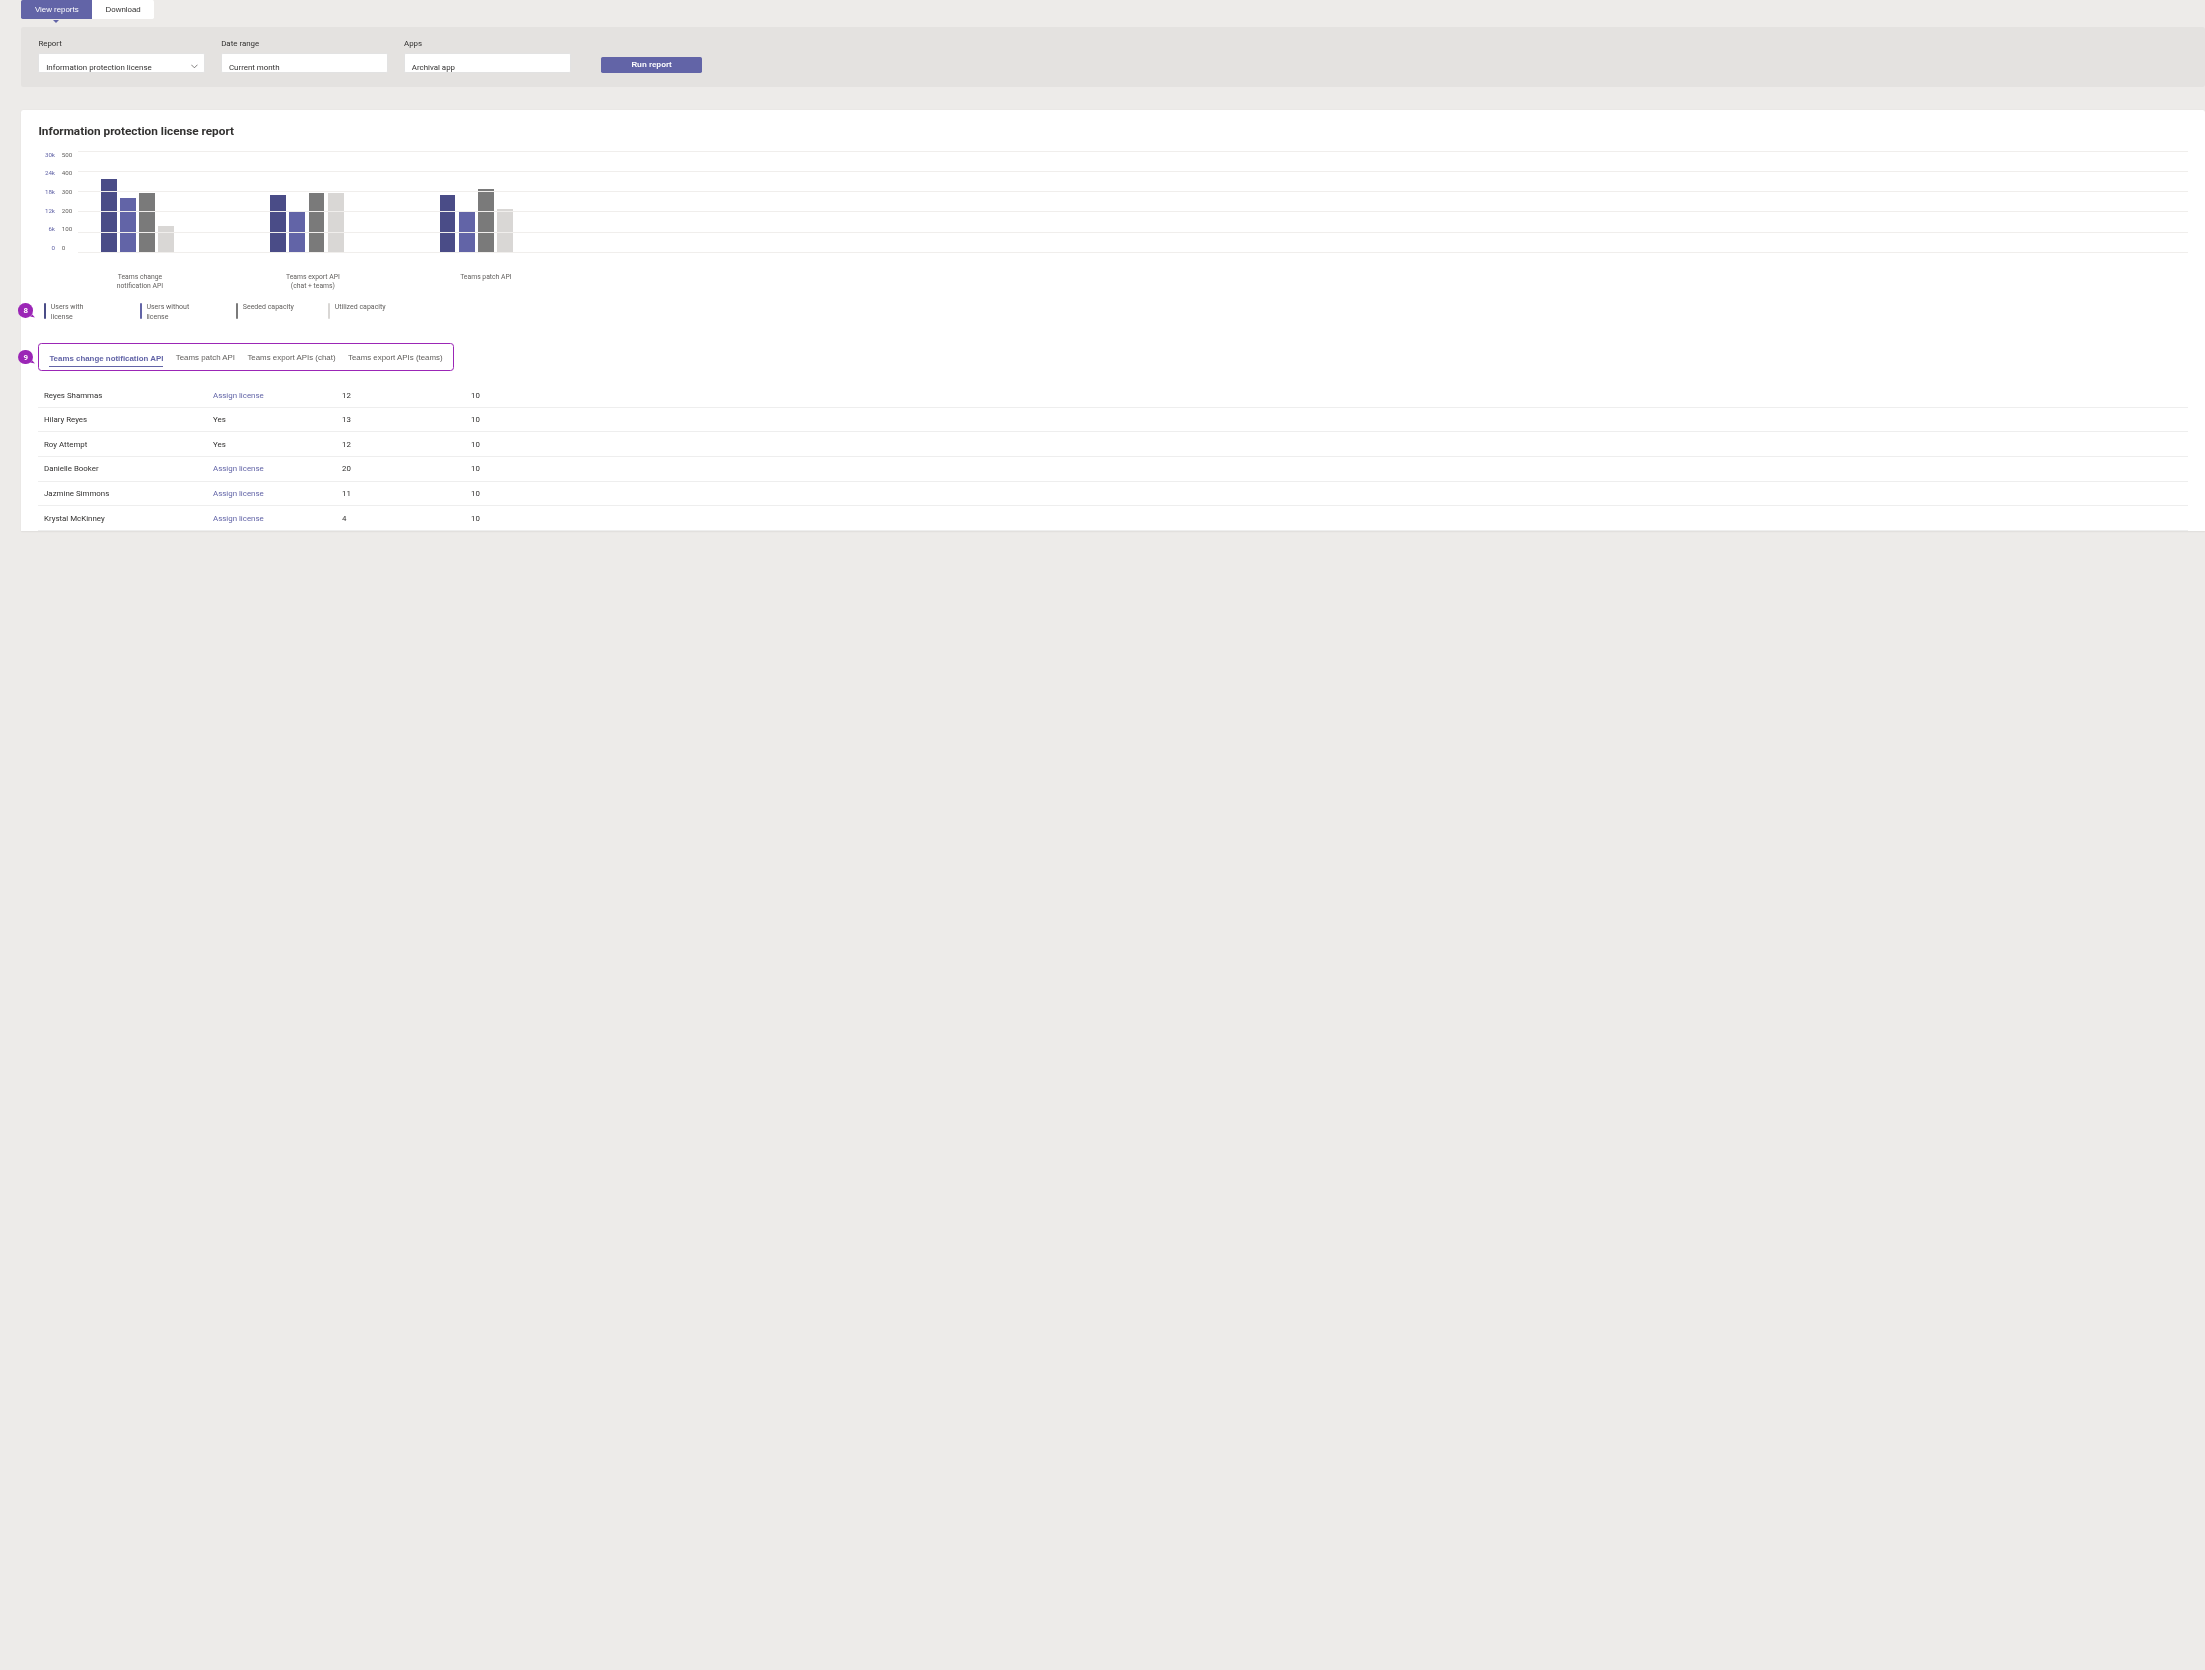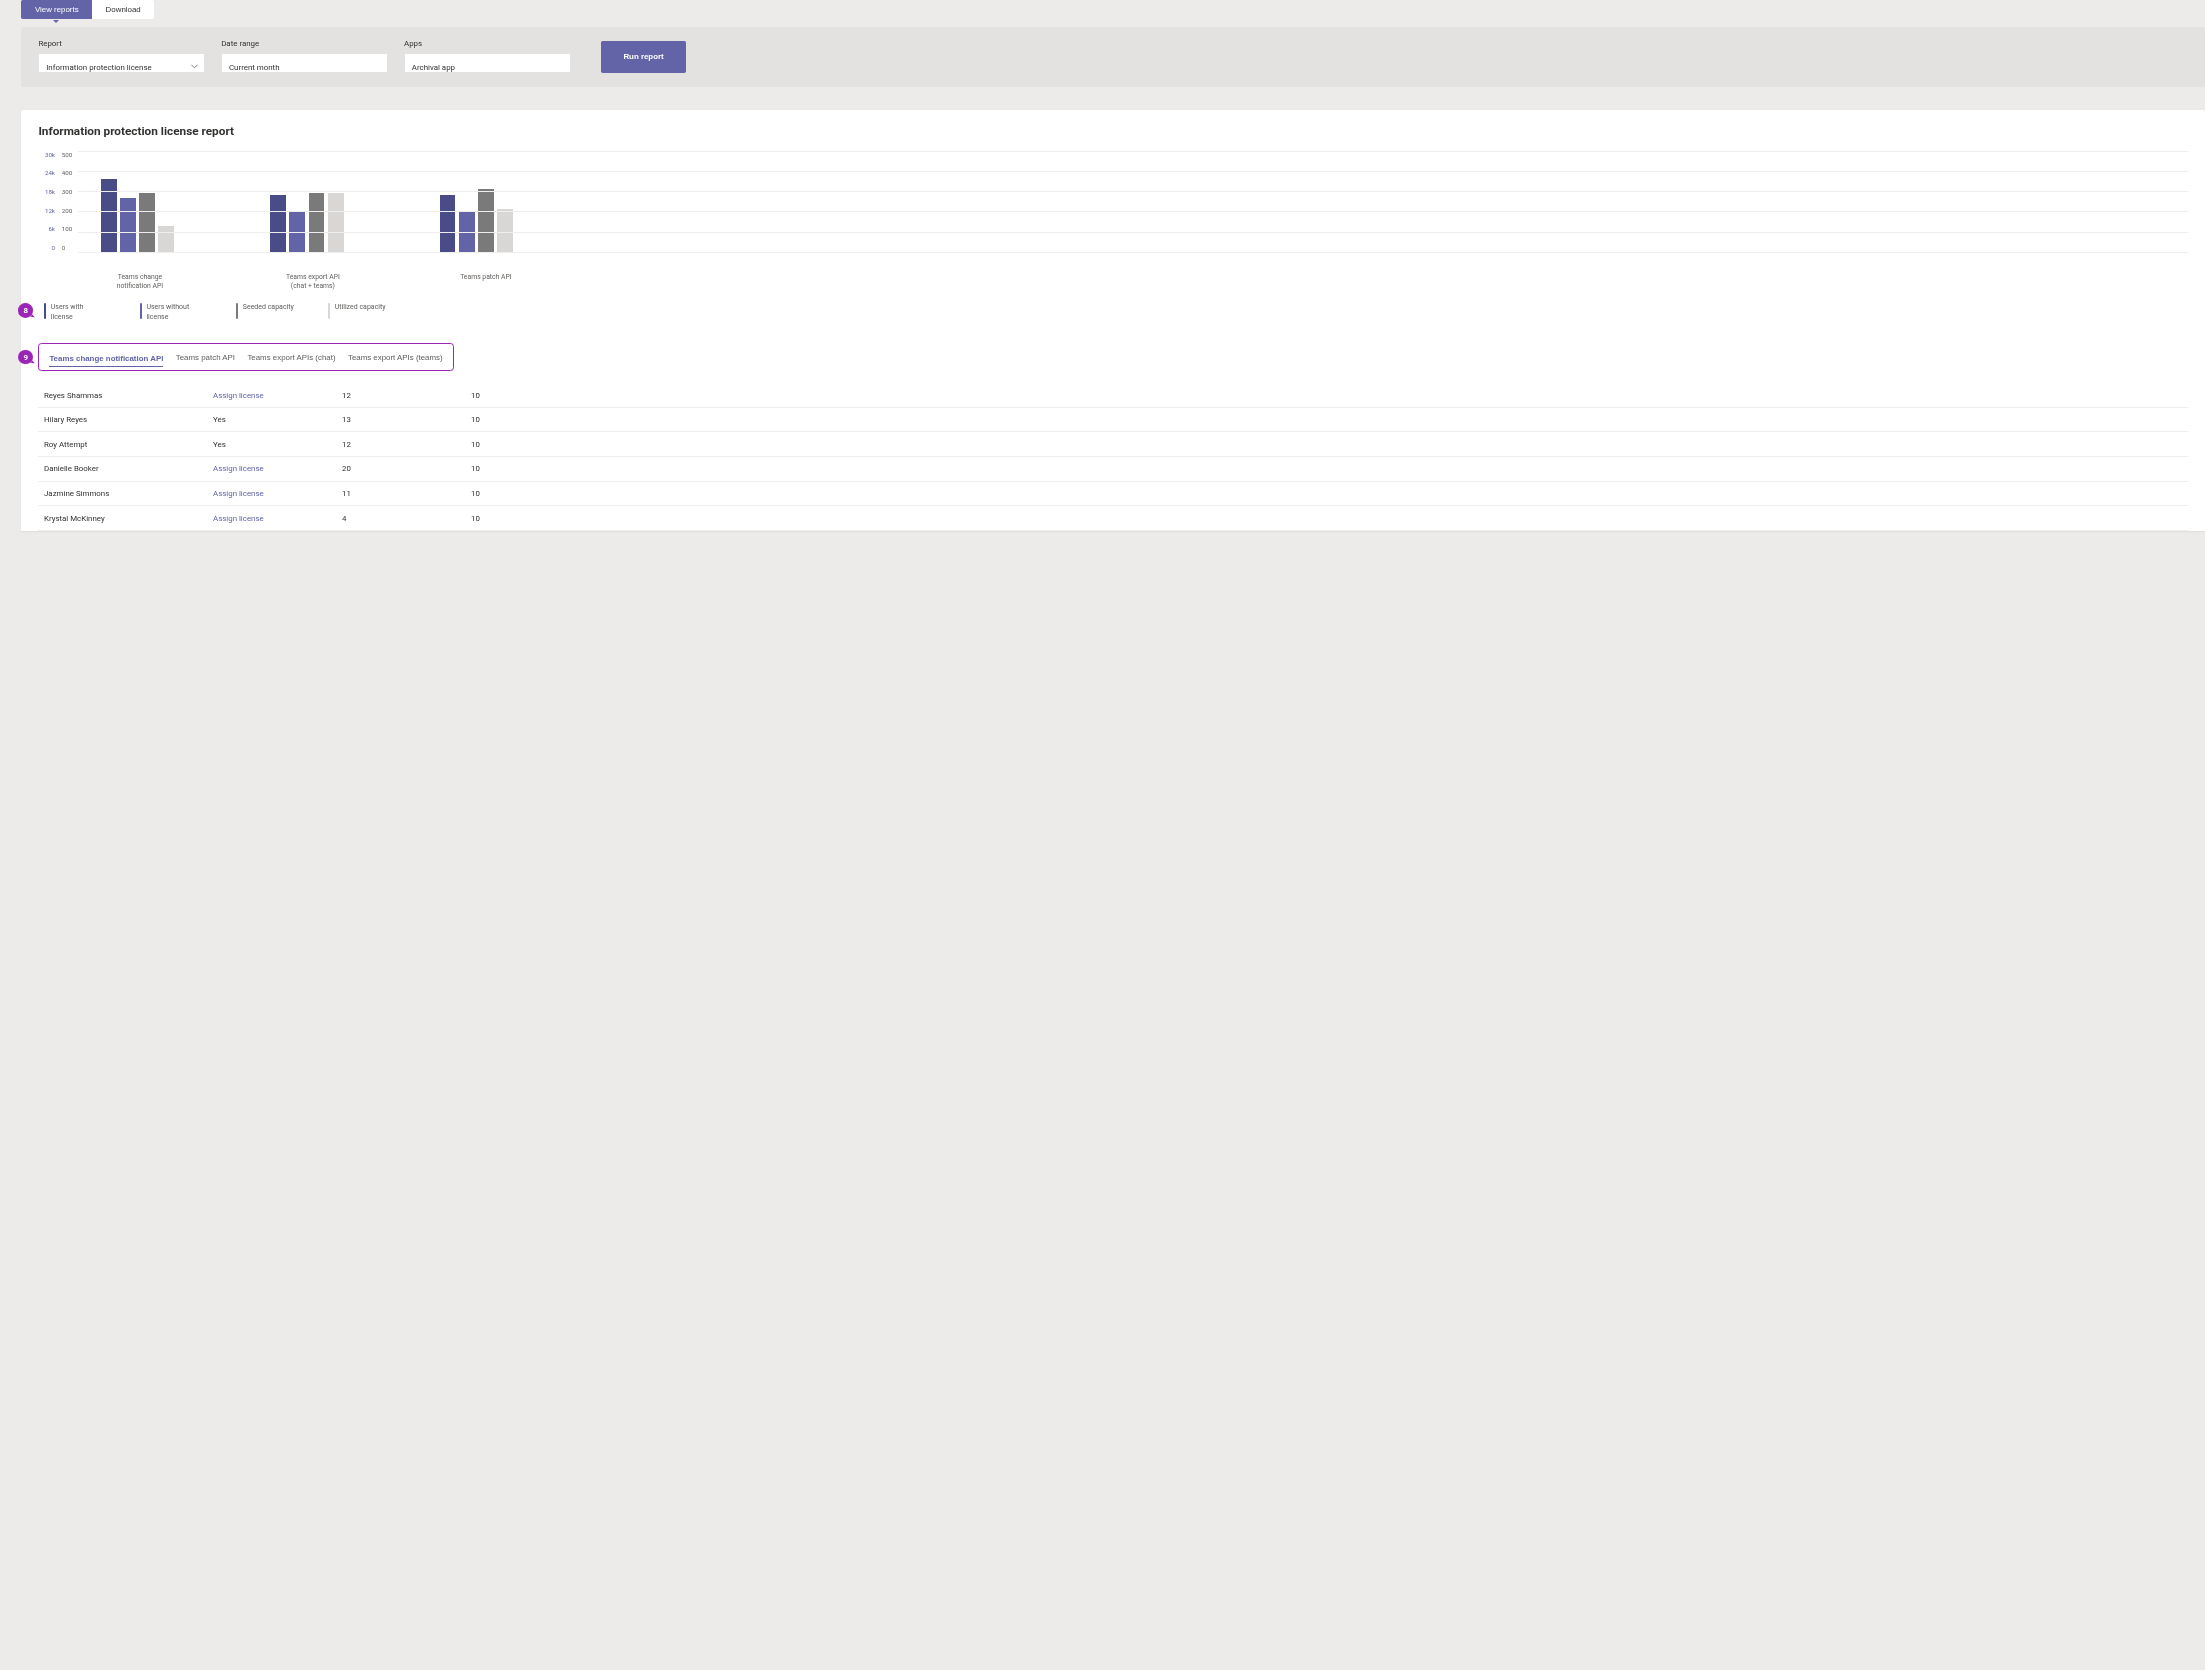--- a/index.html
+++ b/index.html
@@ -68,22 +68,22 @@
     font-size: 7.9px;
     color: #323130;
     position: relative;
   }
   .select-box { justify-content: space-between; }
   .select-box .chev { margin-left: 6.8px; color: #605e5c; }
   .w-report { width: 167px; }
   .w-date   { width: 167px; }
   .w-apps   { width: 167px; }
   .run-btn {
-    height: 32px;
-    padding: 0 22px;
+    height: 16px;
+    padding: 0 30px;
     background: #6264A7;
     color: #fff;
     border: none;
     border-radius: 1.7px;
     font-weight: 600;
     font-size: 7.9px;
     cursor: pointer;
     margin-left: 14.6px;
   }
 

